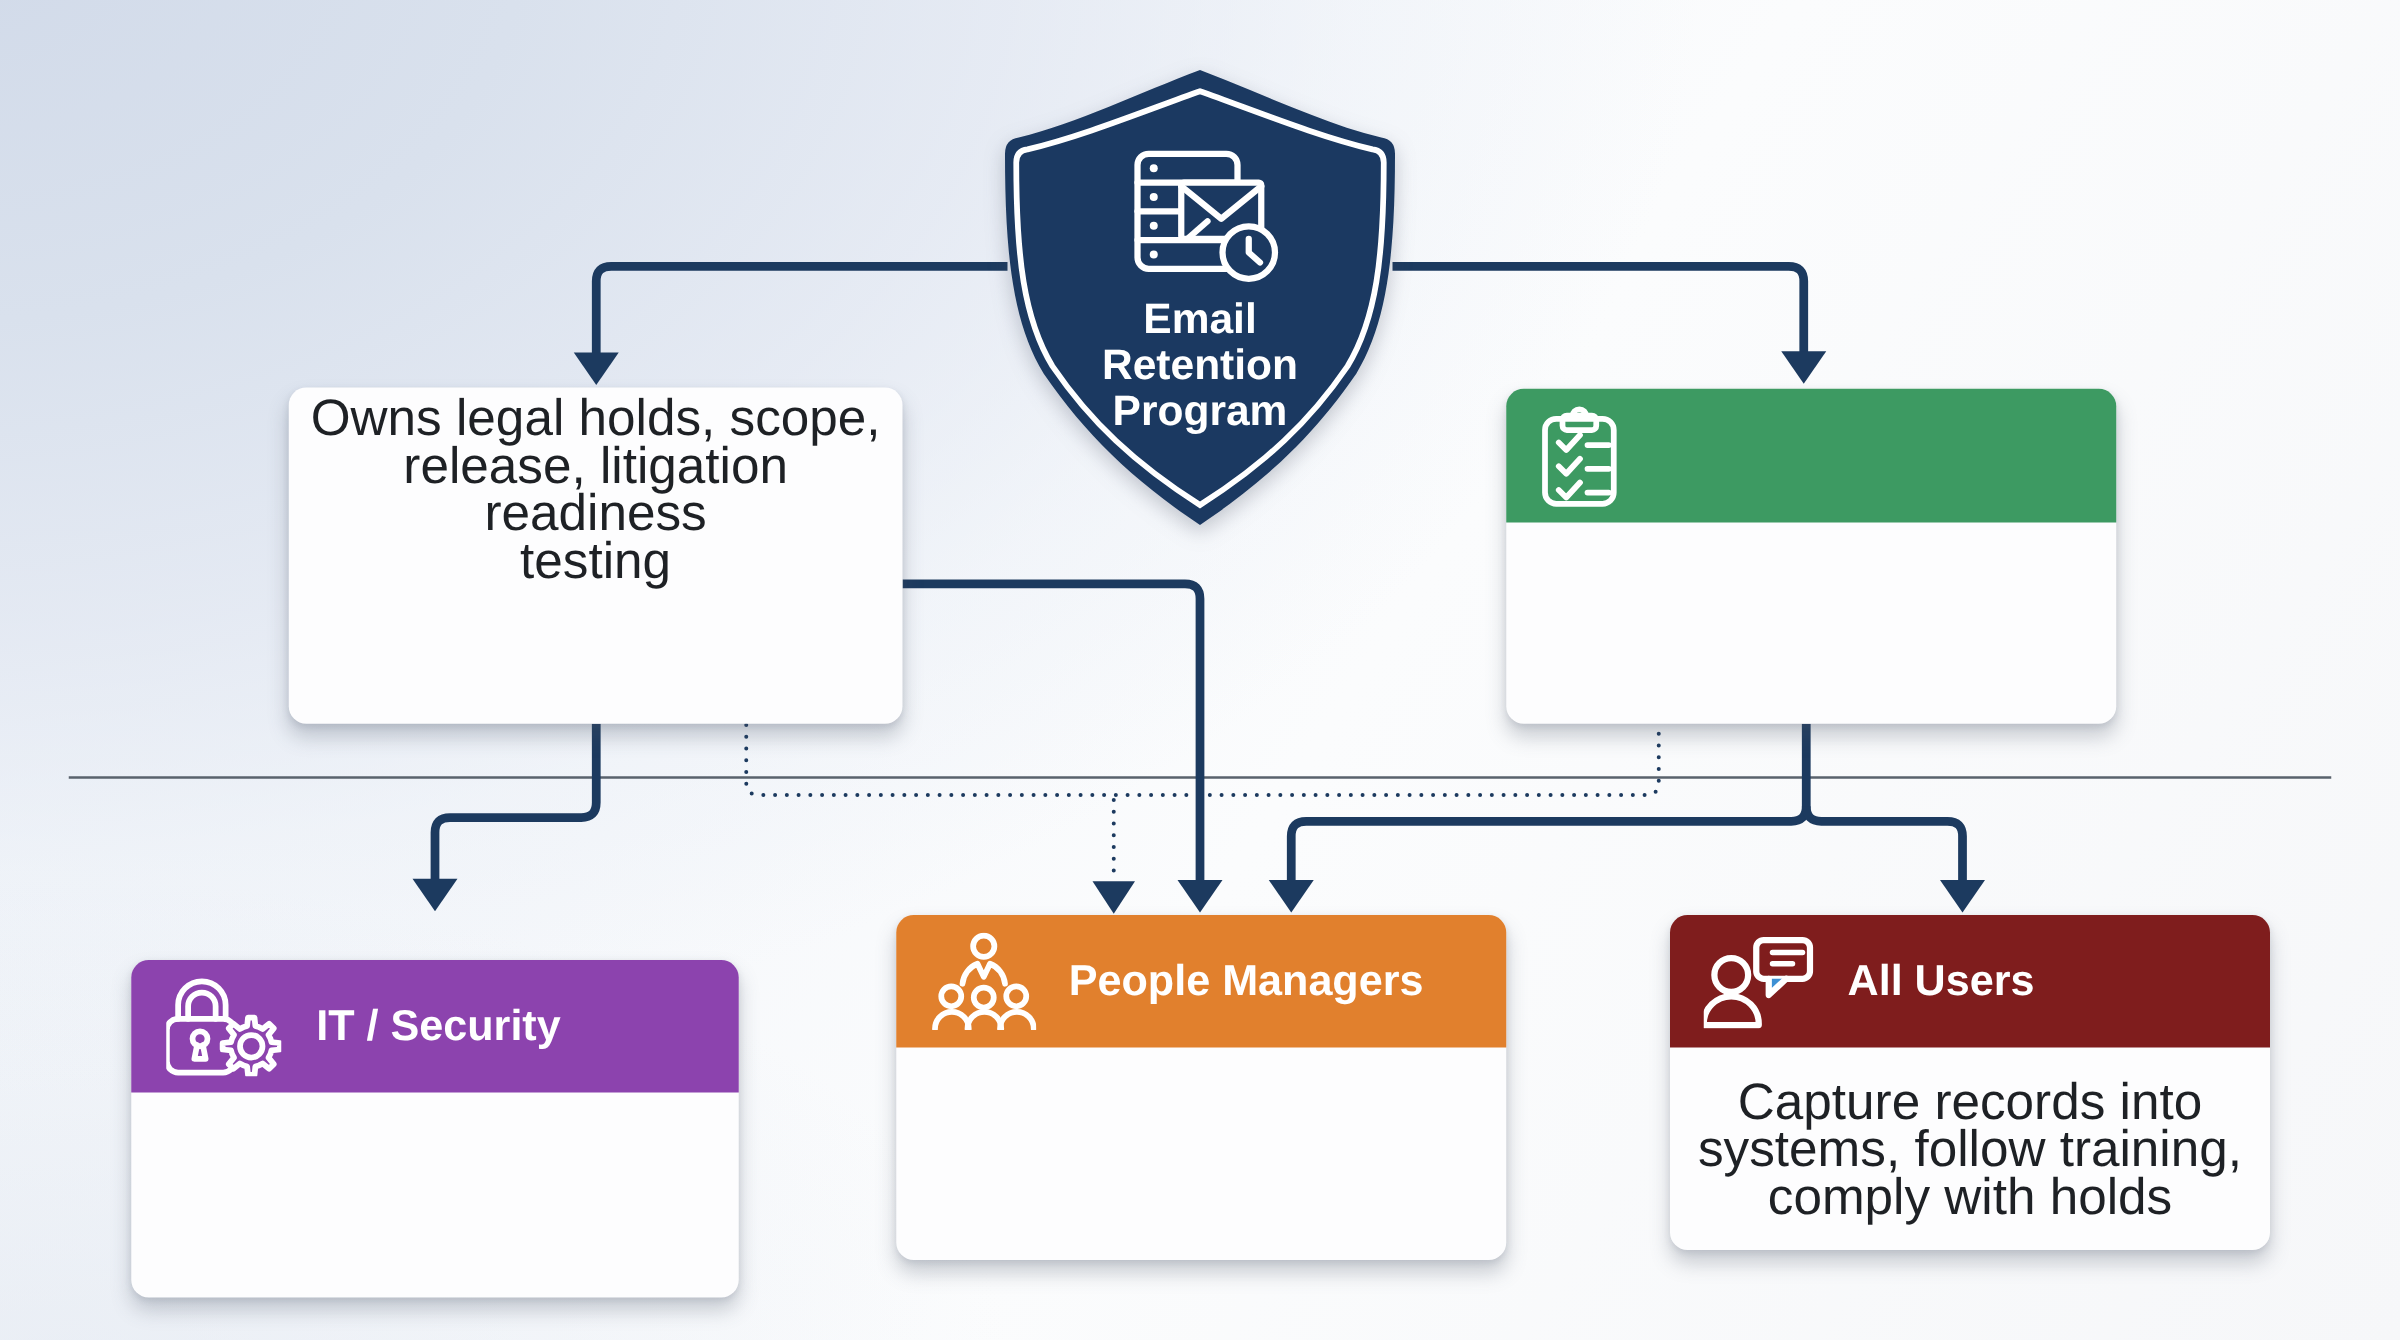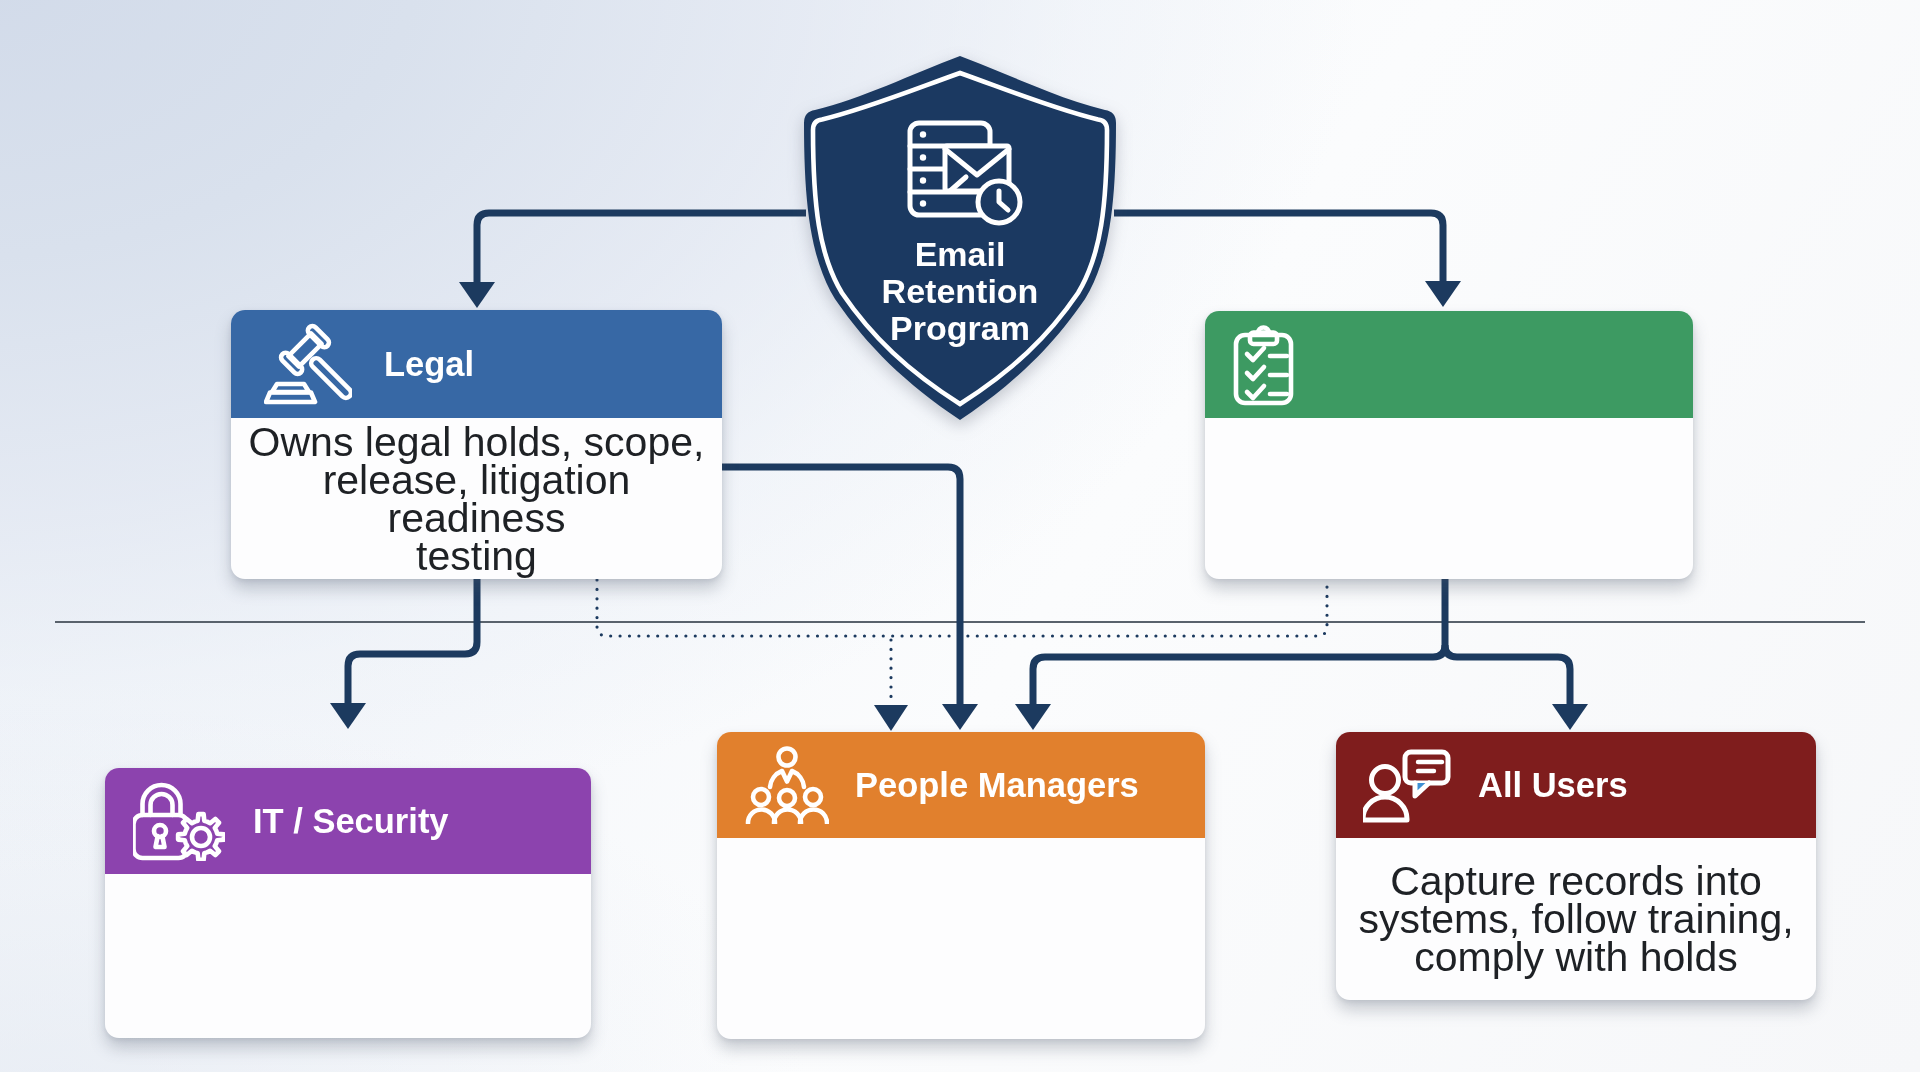--- a/index.html
+++ b/index.html
@@ -36,31 +36,20 @@
     <polygon points="1425,281 1461,281 1443,307"></polygon>
     <polygon points="330,703 366,703 348,729"></polygon>
     <polygon points="942,704 978,704 960,730"></polygon>
     <polygon points="1015,704 1051,704 1033,730"></polygon>
     <polygon points="1552,704 1588,704 1570,730"></polygon>
     <polygon points="874,705 908,705 891,731"></polygon>
   </g>
 </svg>
 
 <div class="card" style="left:231px;top:310px;width:491px;height:269px;">
-  <div class="hdr" style="height:108px;background:#3768a5;padding-left:33px;">
-    <svg width="88" height="82" viewBox="0 0 88 82" fill="none" stroke="#fff" stroke-width="4.6" stroke-linecap="round" stroke-linejoin="round">
-      <rect x="-7.5" y="-16" width="15" height="32" transform="translate(41,27) rotate(45)"></rect>
-      <rect x="-4.5" y="-13" width="9" height="26" rx="4.5" transform="translate(54.4,13.6) rotate(-45)"></rect>
-      <rect x="-4.5" y="-13" width="9" height="26" rx="4.5" transform="translate(27.6,40.4) rotate(-45)"></rect>
-      <rect x="-5" y="8" width="10" height="52" rx="5" transform="translate(43,31) rotate(-45)"></rect>
-      <path d="M8,69 l5,-8 h27 l5,8 z"></path>
-      <path d="M2,79 l4,-9.5 h41 l4,9.5 z"></path>
-    </svg>
-    <div class="ttl" style="margin-left:32px;">Legal</div>
-  </div>
   <div class="bdy" style="height:161px;">Owns legal holds, scope,<br>release, litigation readiness<br>testing</div>
 </div>
 
 <div class="card" style="left:1205px;top:311px;width:488px;height:268px;">
   <div class="hdr" style="height:107px;background:#3d9a62;padding-left:28px;">
     <svg width="64" height="84" viewBox="0 0 64 84" fill="none" stroke="#fff" stroke-width="4.6" stroke-linecap="round" stroke-linejoin="round">
       <rect x="3" y="12" width="55" height="68" rx="9"></rect>
       <path d="M25,10 a5.5,5.5 0 0 1 11,0"></path>
       <rect x="17" y="9.5" width="27" height="11.5" rx="3.5"></rect>
       <path d="M14,31 l6,6 l11,-12"></path>
@@ -81,21 +70,21 @@
       <rect x="0.5" y="34" width="54" height="43" rx="9"></rect>
       <circle cx="27" cy="50" r="6"></circle>
       <path d="M24.7,55 l-2.2,11 h9 l-2.2,-11"></path>
       <path d="M83.4,50.0 L84.2,52.7 L90.9,53.4 L90.9,58.6 L84.2,59.3 L83.4,62.0 L83.1,62.6 L81.8,65.1 L86.0,70.3 L82.3,74.0 L77.1,69.8 L74.6,71.1 L74.0,71.4 L71.3,72.2 L70.6,78.9 L65.4,78.9 L64.7,72.2 L62.0,71.4 L61.4,71.1 L58.9,69.8 L53.7,74.0 L50.0,70.3 L54.2,65.1 L52.9,62.6 L52.6,62.0 L51.8,59.3 L45.1,58.6 L45.1,53.4 L51.8,52.7 L52.6,50.0 L52.9,49.4 L54.2,46.9 L50.0,41.7 L53.7,38.0 L58.9,42.2 L61.4,40.9 L62.0,40.6 L64.7,39.8 L65.4,33.1 L70.6,33.1 L71.3,39.8 L74.0,40.6 L74.6,40.9 L77.1,42.2 L82.3,38.0 L86.0,41.7 L81.8,46.9 L83.1,49.4 Z" fill="#8c43ae"></path>
       <circle cx="68" cy="56" r="9"></circle>
     </svg>
     <div class="ttl" style="margin-left:28px;">IT / Security</div>
   </div>
 </div>
 
-<div class="card" style="left:717px;top:732px;width:488px;height:307px;">
+<div class="card" style="left:717px;top:732px;width:488px;height:276px;">
   <div class="hdr" style="height:106px;background:#e1802d;padding-left:28px;">
     <svg width="84" height="78" viewBox="0 0 84 78" fill="none" stroke="#fff" stroke-width="4.6" stroke-linecap="round" stroke-linejoin="round">
       <circle cx="42" cy="11" r="8.5"></circle>
       <path d="M25,41 a19,19 0 0 1 12,-16 l5,10.5 l5,-10.5 a19,19 0 0 1 12,16"></path>
       <circle cx="16" cy="51" r="8"></circle>
       <circle cx="42" cy="52" r="8"></circle>
       <circle cx="68" cy="51" r="8"></circle>
       <path d="M3,77 a13.5,13.5 0 0 1 27,0"></path>
       <path d="M29,77 a13.5,13.5 0 0 1 27,0"></path>
       <path d="M55,77 a13.5,13.5 0 0 1 27,0"></path>

